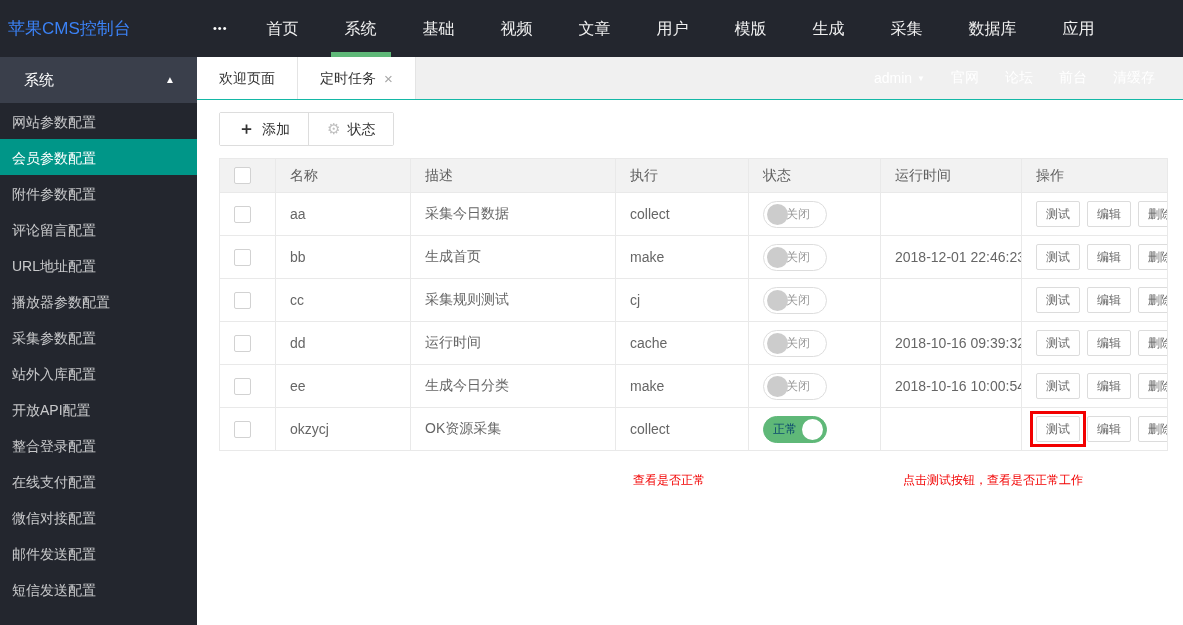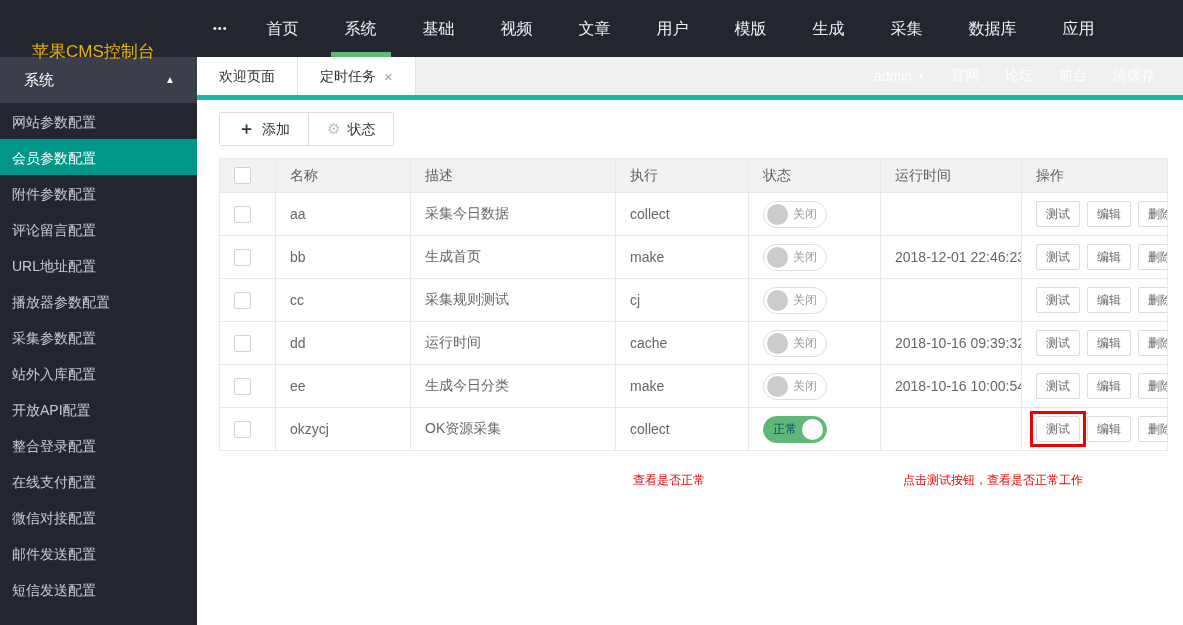--- a/index.html
+++ b/index.html
@@ -2,42 +2,42 @@
 <html><head>
 <meta charset="utf-8">
 <style>
   * { margin:0; padding:0; box-sizing:border-box; }
   html,body { width:1183px; height:625px; overflow:hidden; background:#fff;
     font-family:"Liberation Sans", sans-serif; }
 
   
   .topbar { position:absolute; left:0; top:0; width:1183px; height:57px;
     background:#23262E; display:flex; align-items:stretch; z-index:30; }
-  .logo { color:#eab308; font-size:17px; line-height:57px; padding-left:32px; width:197px;margin-top:23px; }
+  .logo { color:#3b82f6; font-size:17px; line-height:57px; padding-left:8px; width:197px; }
   .nav-dots { color:#fff; font-size:11px; letter-spacing:1px; line-height:57px;
     padding:0 16px; cursor:pointer; }
   .nav-items { display:flex; }
   .nav-item { position:relative; color:#f0f0f0; font-size:16px; line-height:57px;
     padding:0 16px; margin:0 7px; cursor:pointer; }
   .nav-item.active::after { content:""; position:absolute; left:2px; right:2px;
     bottom:0; height:5px; background:#5FB878; }
 
   
   .sidebar { position:absolute; left:0; top:57px; width:197px; height:568px;
     background:#23262E; z-index:20; }
   .side-header { height:46px; background:#3A3F4B; color:#fff; font-size:15px;
     line-height:46px; padding-left:24px; position:relative; cursor:pointer; }
   .side-header .arrow { position:absolute; right:22px; top:0; font-size:10px; color:#fff; }
   .side-item { height:36px; line-height:38px; color:rgba(255,255,255,0.75);
     font-size:14px; padding-left:12px; cursor:pointer; white-space:nowrap; }
   .side-item.active { background:#009688; color:#fff; }
 
   
   .tabbar { position:absolute; left:197px; top:57px; width:986px; height:43px;
-    background:#F0F0F0; border-bottom:5px solid #14b8a6; display:flex; align-items:stretch; }
+    background:#F0F0F0; border-bottom:1px solid #14b8a6; display:flex; align-items:stretch; }
   .tab { background:#fff; color:#333; font-size:14px; line-height:42px;
     padding:0 22px; border-right:1px solid #e4e4e4; cursor:pointer; display:flex; align-items:center; gap:8px; }
   .tab .close { color:#a6a6a6; font-size:15px; line-height:1; cursor:pointer; }
   .userbar { margin-left:auto; display:flex; align-items:center; gap:26px;
     padding-right:28px; color:#fff; font-size:14px; }
   .userbar .u-item { cursor:pointer; white-space:nowrap; }
   .userbar .caret { font-size:8px; vertical-align:2px; margin-left:5px; }
 
   
   .main { position:absolute; left:197px; top:100px; width:986px; height:525px;
@@ -58,21 +58,21 @@
   .grid thead th { background:#F2F2F2; height:34px; color:#5f5f5f; }
   .grid tbody td { height:43px; background:#fff; }
   .cb { display:inline-block; width:17px; height:17px; border:1px solid #d2d2d2;
     border-radius:2px; background:#fff; vertical-align:middle; cursor:pointer; }
 
   
   .switch { display:inline-flex; align-items:center; width:64px; height:27px;
     border:1px solid #ddd; border-radius:18px; background:#fff; position:relative; cursor:pointer; }
   .switch .dot { width:21px; height:21px; border-radius:50%; background:#cccccc;
     position:absolute; left:3px; top:2px; }
-  .switch .sw-label { font-size:12px; color:#999; margin-left:29px; }
+  .switch .sw-label { font-size:12px; color:#999; margin-left:22px; }
   .switch.on { background:#5FB878; border-color:#5FB878; }
   .switch.on .dot { background:#fff; left:auto; right:3px; }
   .switch.on .sw-label { color:#0c4a6e; margin-left:9px; }
 
   
   .acts { display:flex; gap:7px; align-items:center;justify-content:space-between; }
   .act-btn { background:#fff; border:1px solid #dcdcdc; border-radius:2px; color:#666;
     font-size:12px; height:26px; line-height:24px; padding:0 9px; cursor:pointer; }
   .act-btn.hl { position:relative; }
   .act-btn.hl::after { content:""; position:absolute; left:-7px; right:-7px; top:-6px;

